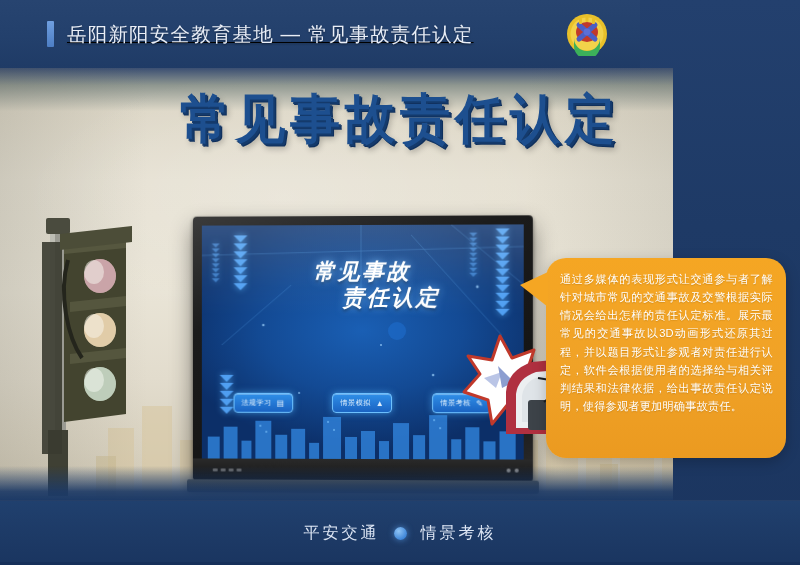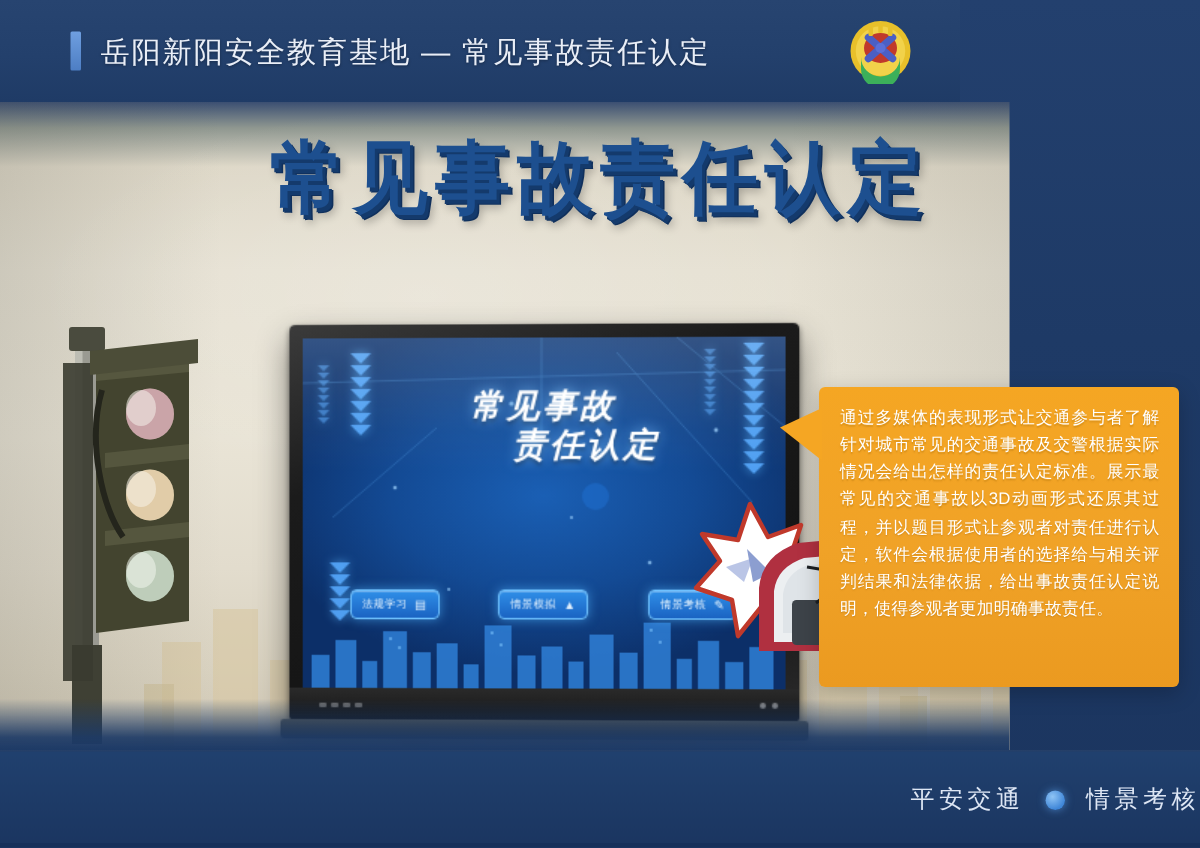--- a/index.html
+++ b/index.html
@@ -17,20 +17,21 @@
     background:linear-gradient(180deg,#23406e 0%,#1e3a66 40%,#1b355f 100%);
     overflow:hidden;
   }
 
   
   #header {
     position:absolute; left:0; top:0; width:640px; height:68px;
     background:linear-gradient(180deg,#274470 0%,#23406c 55%,#1f3b66 100%);
     display:flex; align-items:center;
     z-index:40;
+    text-decoration:underline;
   }
   #header-accent {
     width:7px; height:26px; margin-left:47px;
     background:linear-gradient(180deg,#6f9fe0,#4d7ec4);
     border-radius:1px;
     flex:0 0 auto;
   }
   #header-title {
     margin-left:13px;
     color:#e9eef7;
@@ -188,21 +189,21 @@
     position:absolute; left:-6px; bottom:-12px; width:352px; height:13px;
     background:linear-gradient(180deg,#5a5a52,#3a3a34);
     border-radius:2px;
     box-shadow:0 3px 8px rgba(0,0,0,.35);
   }
 
   
   #callout {
     position:absolute; left:546px; top:258px; width:240px; min-height:200px;
     background:linear-gradient(180deg,#f5a623 0%,#f0a227 55%,#eb9a20 100%);
-    border-radius:4px;
+    border-radius:20px;
     z-index:20;
     padding:12px 13px 12px 14px;
     box-shadow:0 4px 14px rgba(0,0,0,.22);
   }
   #callout-tail {
     position:absolute; left:-26px; top:14px;
     width:0;height:0;
     border-top:13px solid transparent;
     border-bottom:22px solid transparent;
     border-right:28px solid #f5a623;
@@ -216,21 +217,21 @@
     text-shadow:0 1px 1px rgba(150,95,0,.35);
   }
 
   
   #crash { position:absolute; right:0; bottom:58px; width:215px; height:120px; z-index:12; }
 
   
   #footer {
     position:absolute; left:0; bottom:0; width:800px; height:65px;
     background:linear-gradient(180deg,#20406e 0%,#1d3a66 55%,#1a3560 100%);
-    display:flex; align-items:center; justify-content:flex-end;
+    display:flex; align-items:center; justify-content:center;
     gap:14px;
     z-index:30;
     border-top:1px solid rgba(255,255,255,.05);
   }
   #footer::after{
     content:""; position:absolute; left:0; bottom:0; width:100%; height:3px;
     background:#16305a;
   }
   .foot-txt {
     color:#dde6f4; font-size:16px; letter-spacing:3px;

